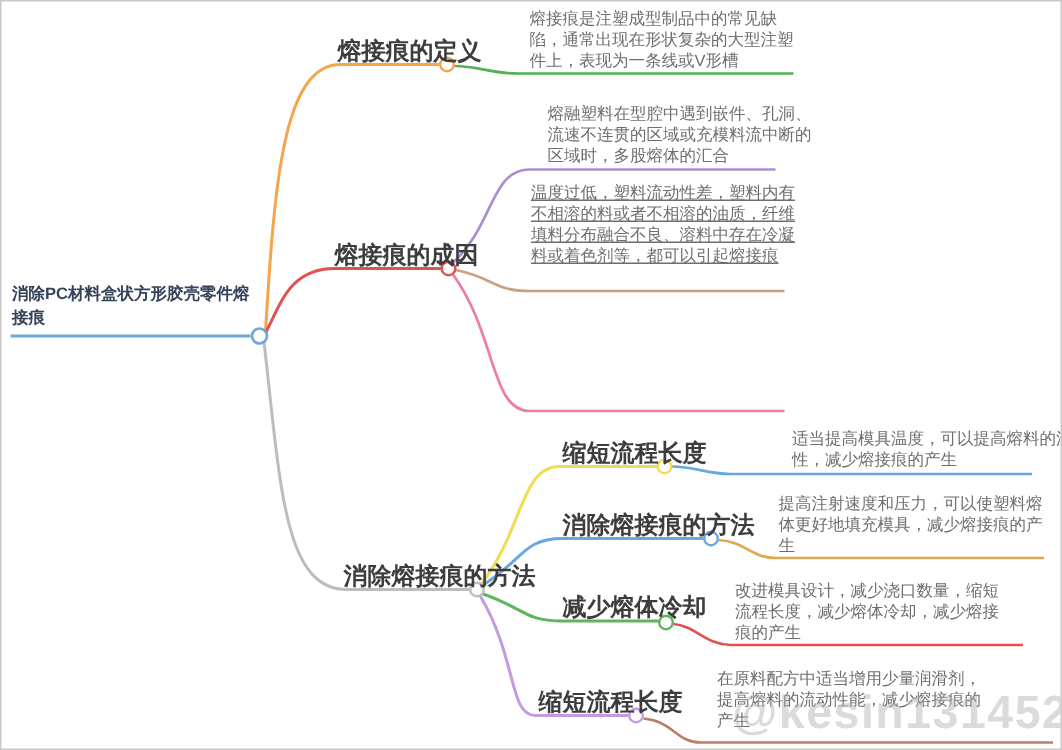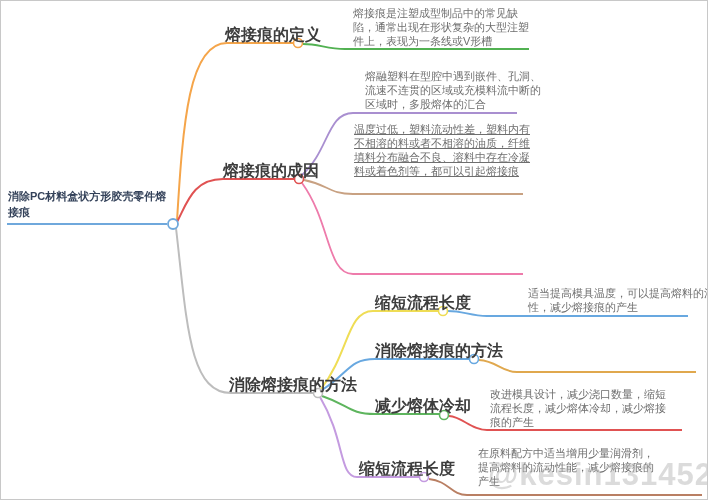--- a/index.html
+++ b/index.html
@@ -98,18 +98,19 @@
 
   <div class="leaf" style="left:364px; top:68px; width:178px;">熔融塑料在型腔中遇到嵌件、孔洞、流速不连贯的区域或充模料流中断的区域时，多股熔体的汇合</div>
   <div class="leaf" style="left:353px; top:121px; width:178px;text-decoration:underline;">温度过低，塑料流动性差，塑料内有不相溶的料或者不相溶的油质，纤维填料分布融合不良、溶料中存在冷凝料或着色剂等，都可以引起熔接痕</div>
 
   <div class="node" style="left:374px; top:294px;">缩短流程长度</div>
   <div class="node" style="left:374px; top:342px;">消除熔接痕的方法</div>
   <div class="node" style="left:374px; top:397px;">减少熔体冷却</div>
   <div class="node" style="left:358px; top:460px;">缩短流程长度</div>
 
   <div class="leaf" style="left:490px; top:285px; width:198px;margin-left:37px;">适当提高模具温度，可以提高熔料的流动性，减少熔接痕的产生</div>
+  <div class="leaf" style="left:518px; top:328px; width:180px;">提高注射速度和压力，可以使塑料熔体更好地填充模具，减少熔接痕的产生</div>
   <div class="leaf" style="left:477px; top:445px; width:176px;">在原料配方中适当增用少量润滑剂，提高熔料的流动性能，减少熔接痕的产生</div>
   <div class="leaf" style="left:489px; top:386px; width:180px;">改进模具设计，减少浇口数量，缩短流程长度，减少熔体冷却，减少熔接痕的产生</div>
 
   <div class="watermark">@kesin1314520</div>
 
 </div>
 
 </body></html>

